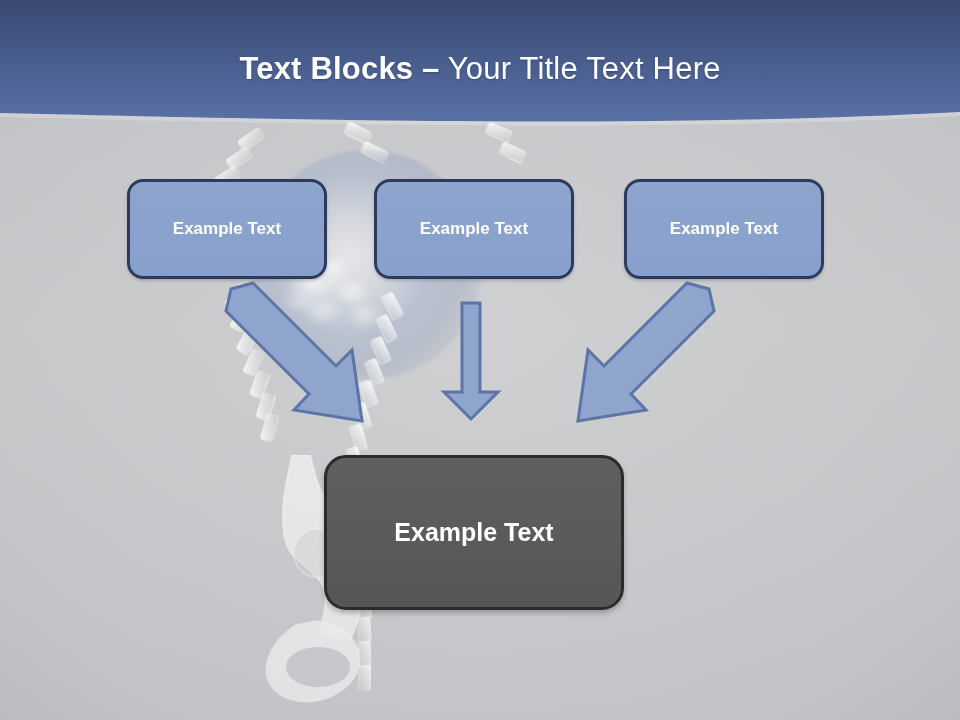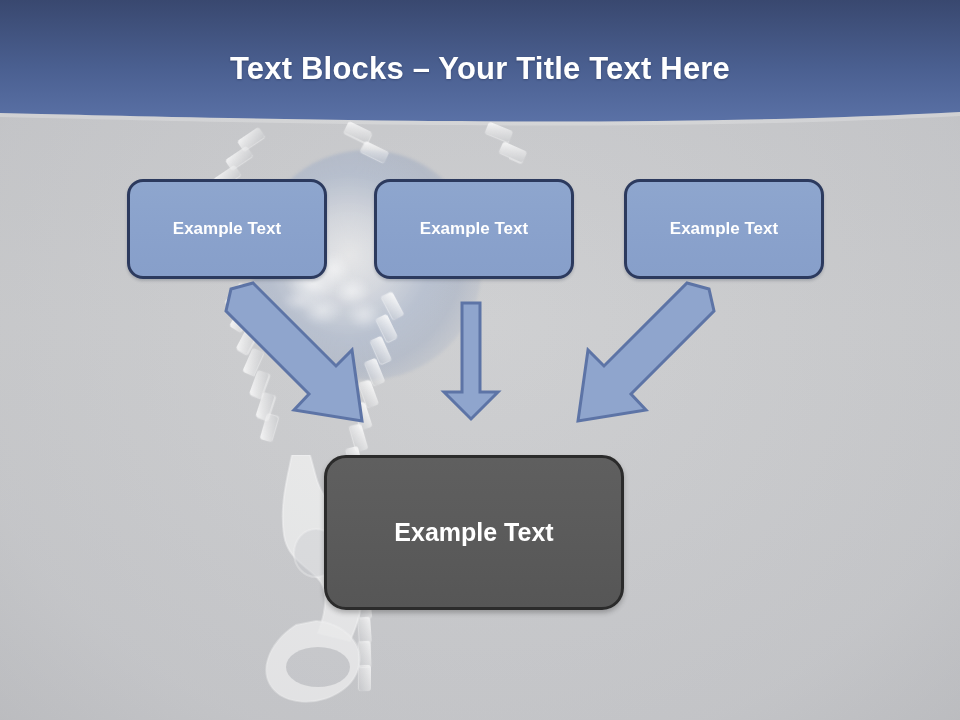--- a/index.html
+++ b/index.html
@@ -100,21 +100,21 @@
     width: 960px;
     text-align: center;
     color: #ffffff;
     font-size: 31px;
     line-height: 38px;
     letter-spacing: .2px;
     white-space: nowrap;
     text-shadow: 0 1px 2px rgba(20,30,60,.35);
   }
   .title .strong { font-weight: bold; margin-top: 44px; }
-  .title .light  { font-weight: bold; text-align: right; }
+  .title .light  { font-weight: normal; text-align: right; }
 
   
   .box {
     position: absolute;
     box-sizing: border-box;
     display: flex;
     align-items: center;
     justify-content: center;
     color: #ffffff;
     border-radius: 16px;

